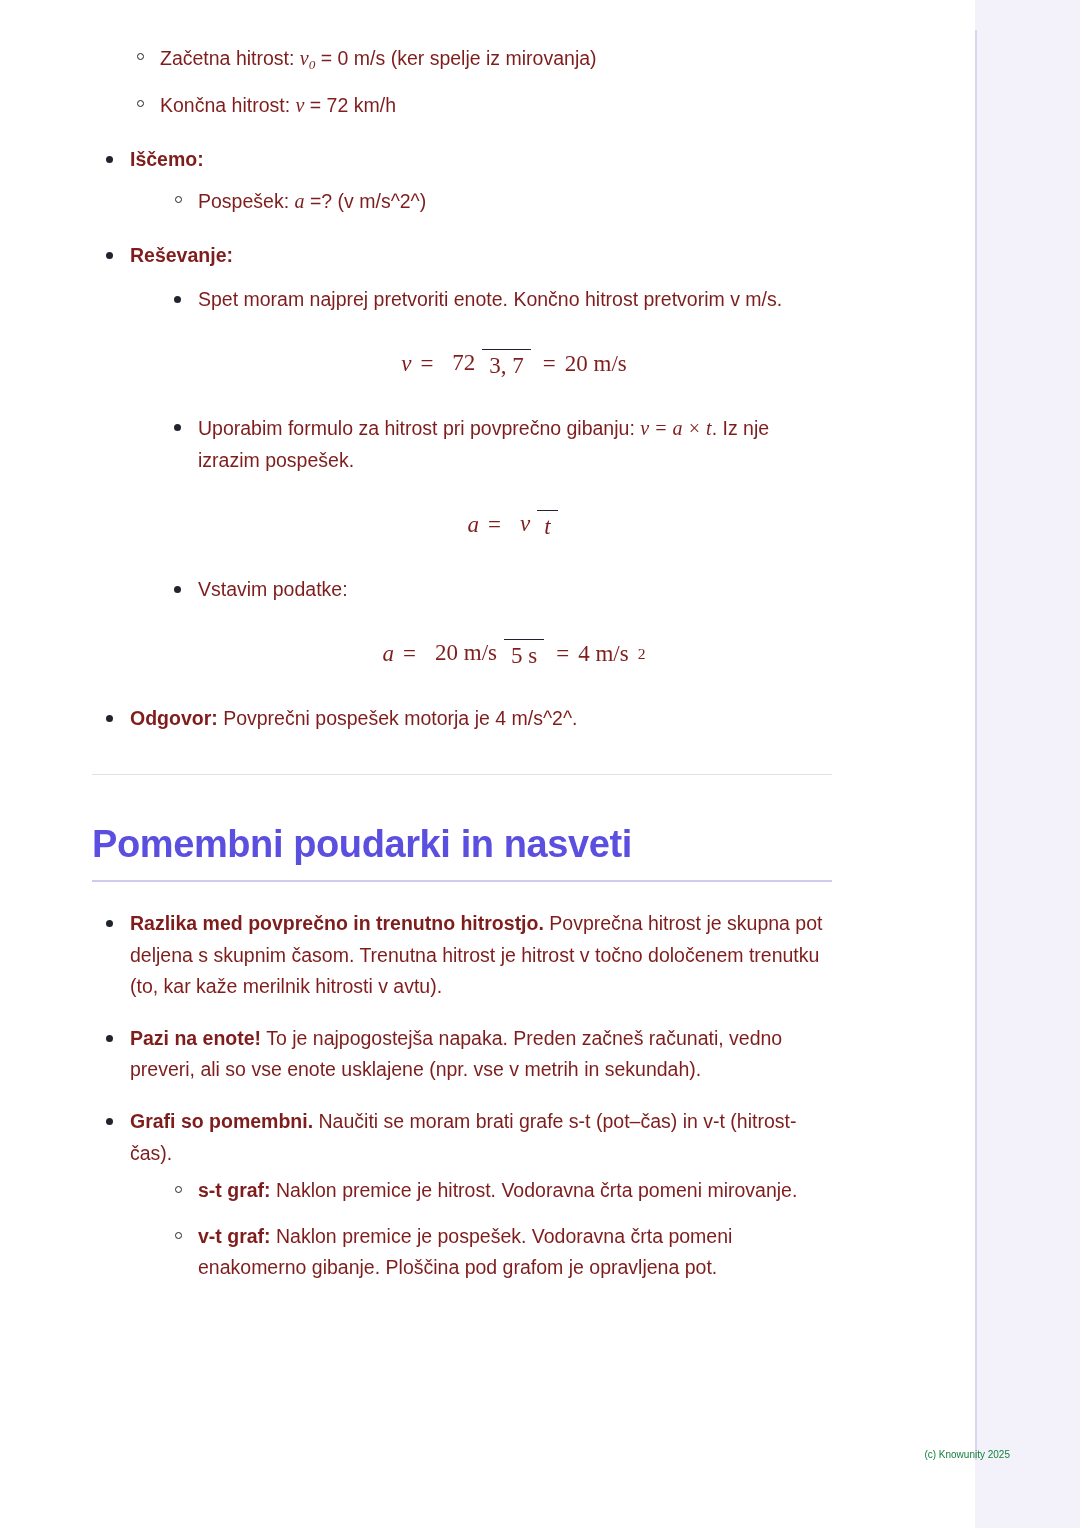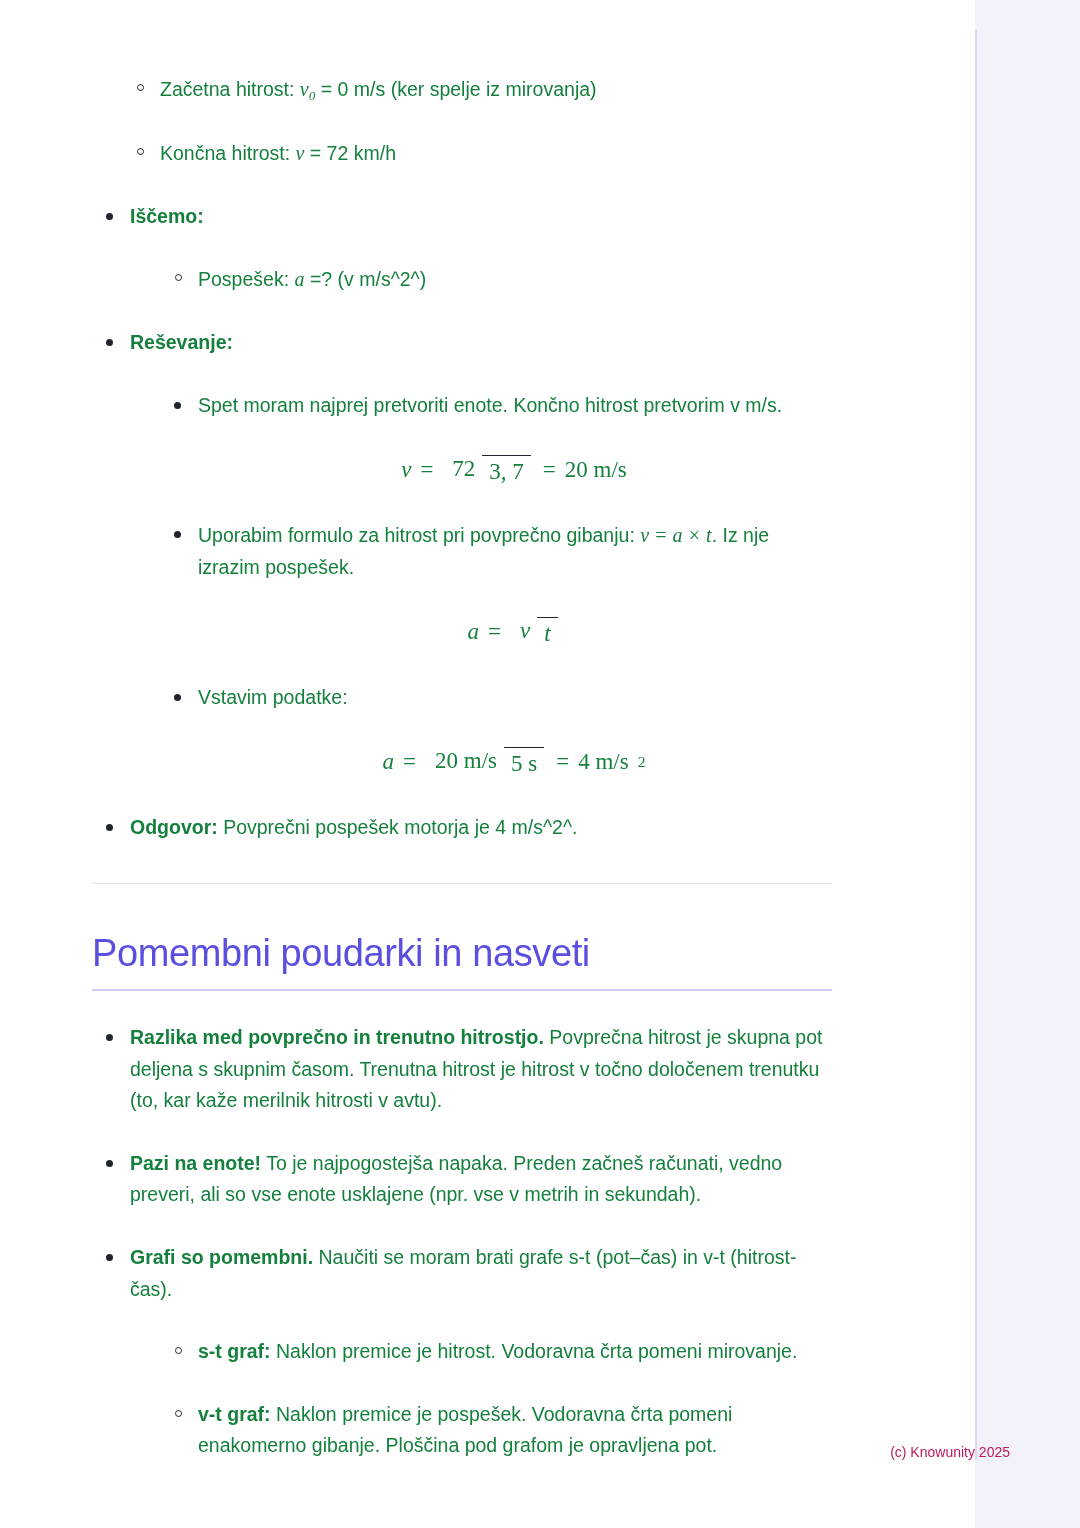--- a/index.html
+++ b/index.html
@@ -43,22 +43,21 @@
   ul {
     margin: 0;
     padding: 0;
     list-style: none;
   }
 
   li {
     position: relative;
     font-size: 19.5px;
     line-height: 1.62;
-    color: #15803d;
-    margin-top: 31px;
+    color: #7f1d1d;
   }
 
   
   .lvl1 > li {
     padding-left: 38px;
     margin-bottom: 16px;
   }
   .lvl1 > li::before {
     content: "";
     position: absolute;
@@ -151,21 +150,21 @@
 
   .divider {
     margin: 40px 0 0 0;
     border: none;
     border-top: 1px solid #e2e2e6;
     width: 740px;
   }
 
   h2.section-title {
     font-size: 38px;
-    font-weight: 400;
+    font-weight: 700;
     color: #5b4fe0;
     margin: 48px 0 0 0;
     letter-spacing: -0.4px;
   }
   .title-rule {
     margin-top: 14px;
     width: 740px;
     height: 2px;
     background: #cfcbee;
   }
@@ -174,22 +173,22 @@
     margin-top: 26px;
   }
   .tips-list > li {
     margin-bottom: 20px;
   }
 
   .watermark {
     position: absolute;
     right: 70px;
     bottom: 68px;
-    font-size: 14px;
-    color: #be185d;
+    font-size: 10px;
+    color: #15803d;
     font-family: "Liberation Sans", sans-serif;
   }
 </style>
 </head>
 <body>
 
 <div class="right-strip"></div>
 <div class="right-strip-line"></div>
 
 <div class="page">

